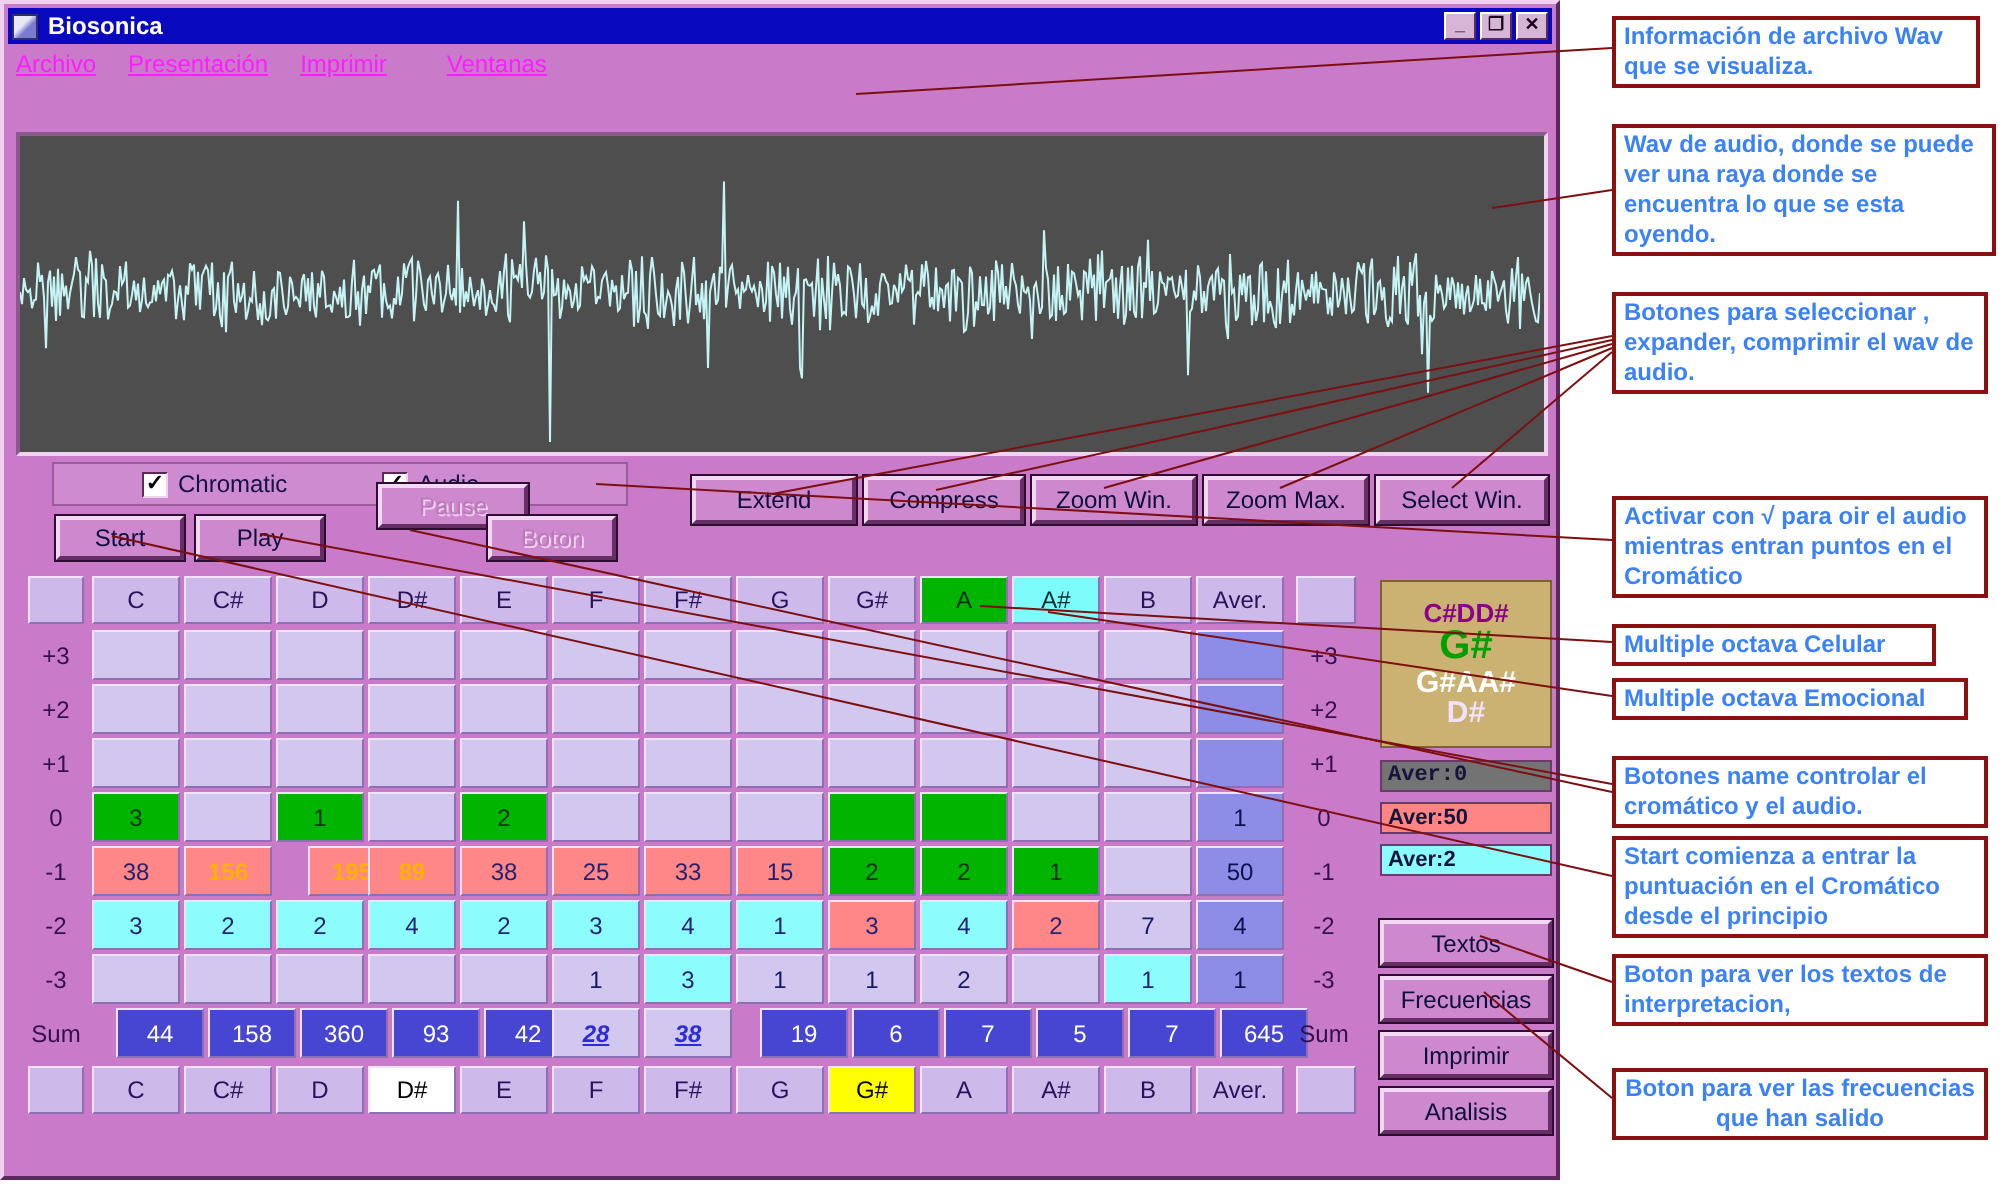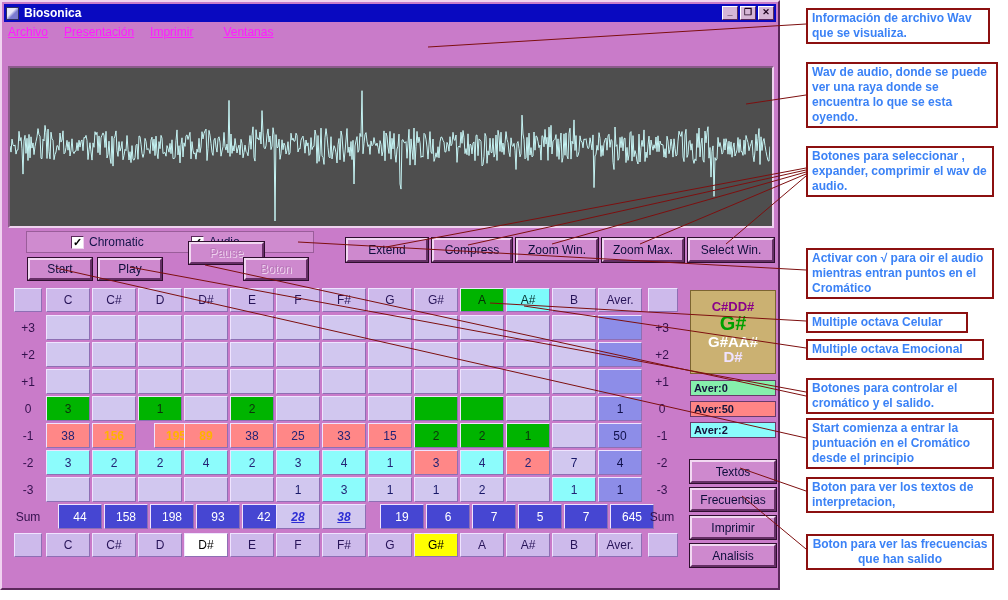--- a/index.html
+++ b/index.html
@@ -273,21 +273,21 @@
       <div class="gcell c-p" style="left: 366px; top: 475px; width: 44px; height: 25px;">1</div>
       <div class="gcell c-p" style="left: 412px; top: 475px; width: 44px; height: 25px;">1</div>
       <div class="gcell c-p" style="left: 458px; top: 475px; width: 44px; height: 25px;">2</div>
       <div class="gcell c-p" style="left: 504px; top: 475px; width: 44px; height: 25px;"></div>
       <div class="gcell c-c" style="left: 550px; top: 475px; width: 44px; height: 25px;">1</div>
       <div class="gcell c-a" style="left: 596px; top: 475px; width: 44px; height: 25px;">1</div>
       <div class="rowlab" style="left: 646px; top: 475px;">-3</div>
       <div class="rowlab" style="left: 12px; top: 502px;">Sum</div>
       <div class="gcell c-b" style="left: 44px; top: 502px; width: 44px; height: 25px;">44</div>
       <div class="gcell c-b" style="left: 90px; top: 502px; width: 44px; height: 25px;">158</div>
-      <div class="gcell c-b" style="left: 136px; top: 502px; width: 44px; height: 25px;">198</div>
+      <div class="gcell c-b" style="left: 136px; top: 502px; width: 44px; height: 25px;">360</div>
       <div class="gcell c-b" style="left: 182px; top: 502px; width: 44px; height: 25px;">93</div>
       <div class="gcell c-b" style="left: 228px; top: 502px; width: 44px; height: 25px;">42</div>
       <div class="gcell c-u" style="left: 274px; top: 502px; width: 44px; height: 25px;">28</div>
       <div class="gcell c-u" style="left: 320px; top: 502px; width: 44px; height: 25px;">38</div>
       <div class="gcell c-b" style="left: 366px; top: 502px; width: 44px; height: 25px;">19</div>
       <div class="gcell c-b" style="left: 412px; top: 502px; width: 44px; height: 25px;">6</div>
       <div class="gcell c-b" style="left: 458px; top: 502px; width: 44px; height: 25px;">7</div>
       <div class="gcell c-b" style="left: 504px; top: 502px; width: 44px; height: 25px;">5</div>
       <div class="gcell c-b" style="left: 550px; top: 502px; width: 44px; height: 25px;">7</div>
       <div class="gcell c-b" style="left: 596px; top: 502px; width: 44px; height: 25px;">645</div>
@@ -300,33 +300,33 @@
       <div class="gcell hdr" style="left: 228px; top: 531px; width: 44px; height: 24px;">E</div>
       <div class="gcell hdr" style="left: 274px; top: 531px; width: 44px; height: 24px;">F</div>
       <div class="gcell hdr" style="left: 320px; top: 531px; width: 44px; height: 24px;">F#</div>
       <div class="gcell hdr" style="left: 366px; top: 531px; width: 44px; height: 24px;">G</div>
       <div class="gcell hdr bg-yellow" style="left: 412px; top: 531px; width: 44px; height: 24px;">G#</div>
       <div class="gcell hdr" style="left: 458px; top: 531px; width: 44px; height: 24px;">A</div>
       <div class="gcell hdr" style="left: 504px; top: 531px; width: 44px; height: 24px;">A#</div>
       <div class="gcell hdr" style="left: 550px; top: 531px; width: 44px; height: 24px;">B</div>
       <div class="gcell hdr" style="left: 596px; top: 531px; width: 44px; height: 24px;">Aver.</div>
       <div class="gcell hdr" style="left: 646px; top: 531px; width: 30px; height: 24px;"></div>
-      <div class="averbar" style="top: 378px; background: #86efac;">Aver:0</div>
+      <div class="averbar" style="top: 378px; background: #737373; font-family: Liberation Mono, monospace;">Aver:0</div>
       <div class="averbar" style="top: 399px; background: rgb(255, 133, 133);">Aver:50</div>
       <div class="averbar" style="top: 420px; background: rgb(138, 252, 252);">Aver:2</div>
     </div>
 
   <div id="annots">
       <div class="annot" style="left: 806px; top: 8px; width: 184px; min-height: 34px;">Información de archivo Wav que se visualiza.</div>
       <div class="annot" style="left: 806px; top: 62px; width: 192px; min-height: 64px;">Wav de audio, donde se puede ver una raya donde se encuentra lo que se esta oyendo.</div>
       <div class="annot" style="left: 806px; top: 146px; width: 188px; min-height: 49px;">Botones para seleccionar , expander, comprimir  el wav de audio.</div>
       <div class="annot" style="left: 806px; top: 248px; width: 188px; min-height: 49px;">Activar con √ para oir el audio mientras entran puntos en el Cromático</div>
       <div class="annot" style="left: 806px; top: 312px; width: 162px; min-height: 20px;">Multiple octava Celular</div>
       <div class="annot" style="left: 806px; top: 339px; width: 178px; min-height: 20px;">Multiple octava Emocional</div>
-      <div class="annot" style="left: 806px; top: 378px; width: 188px; min-height: 34px;">Botones para controlar el cromático y el salido.</div>
+      <div class="annot" style="left: 806px; top: 378px; width: 188px; min-height: 34px;">Botones name controlar el cromático y el audio.</div>
       <div class="annot" style="left: 806px; top: 418px; width: 188px; min-height: 49px;">Start comienza a entrar la puntuación en el Cromático desde el principio</div>
       <div class="annot" style="left: 806px; top: 477px; width: 188px; min-height: 34px;">Boton para ver los textos de interpretacion,</div>
       <div class="annot" style="left: 806px; top: 534px; width: 188px; min-height: 34px; text-align: center;">Boton para ver las frecuencias que han salido</div>
     </div>
 
   <svg id="lines" width="1008" height="600">
     <g stroke="#7d0f0f" stroke-width="1">
       <line x1="806" y1="24" x2="428" y2="47"></line>
       <line x1="806" y1="95" x2="746" y2="104"></line>
       <line x1="806" y1="168" x2="386" y2="247"></line>

